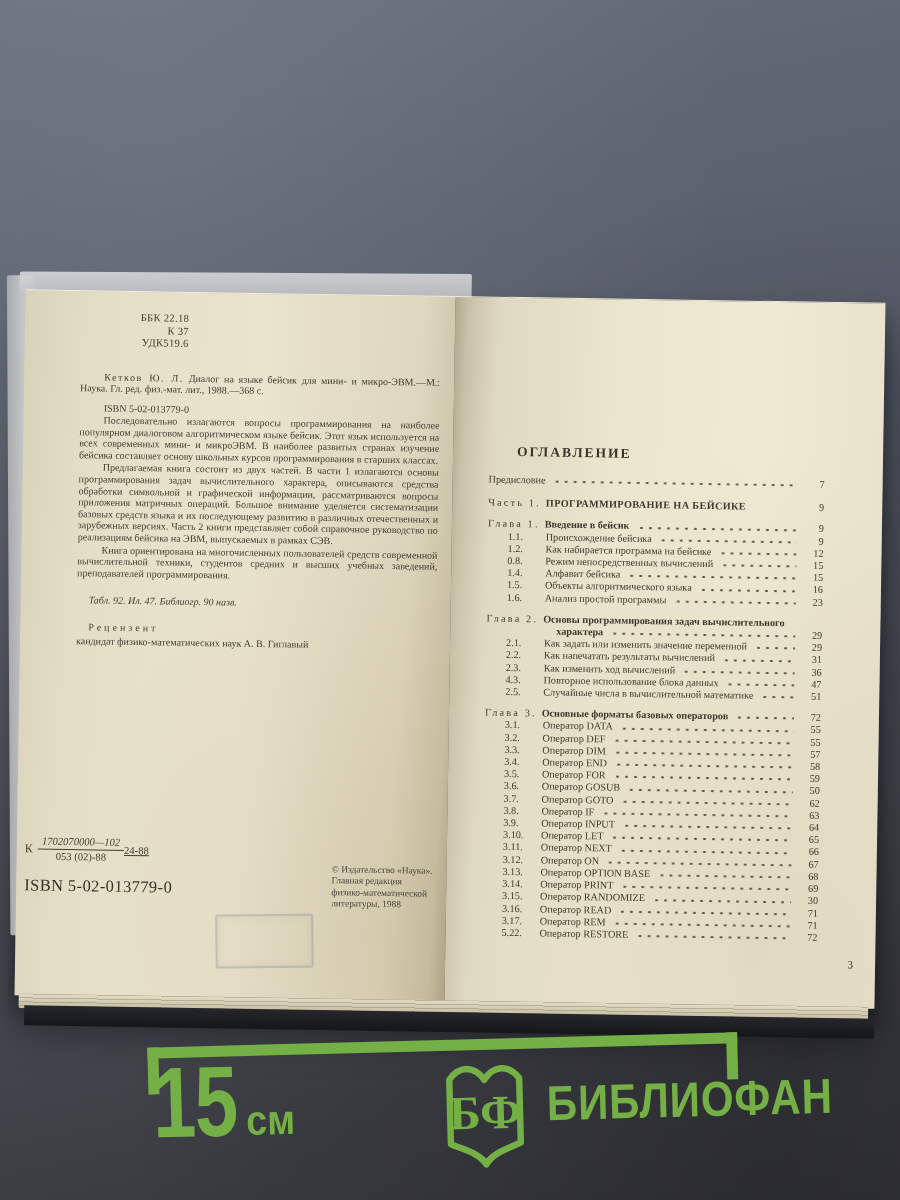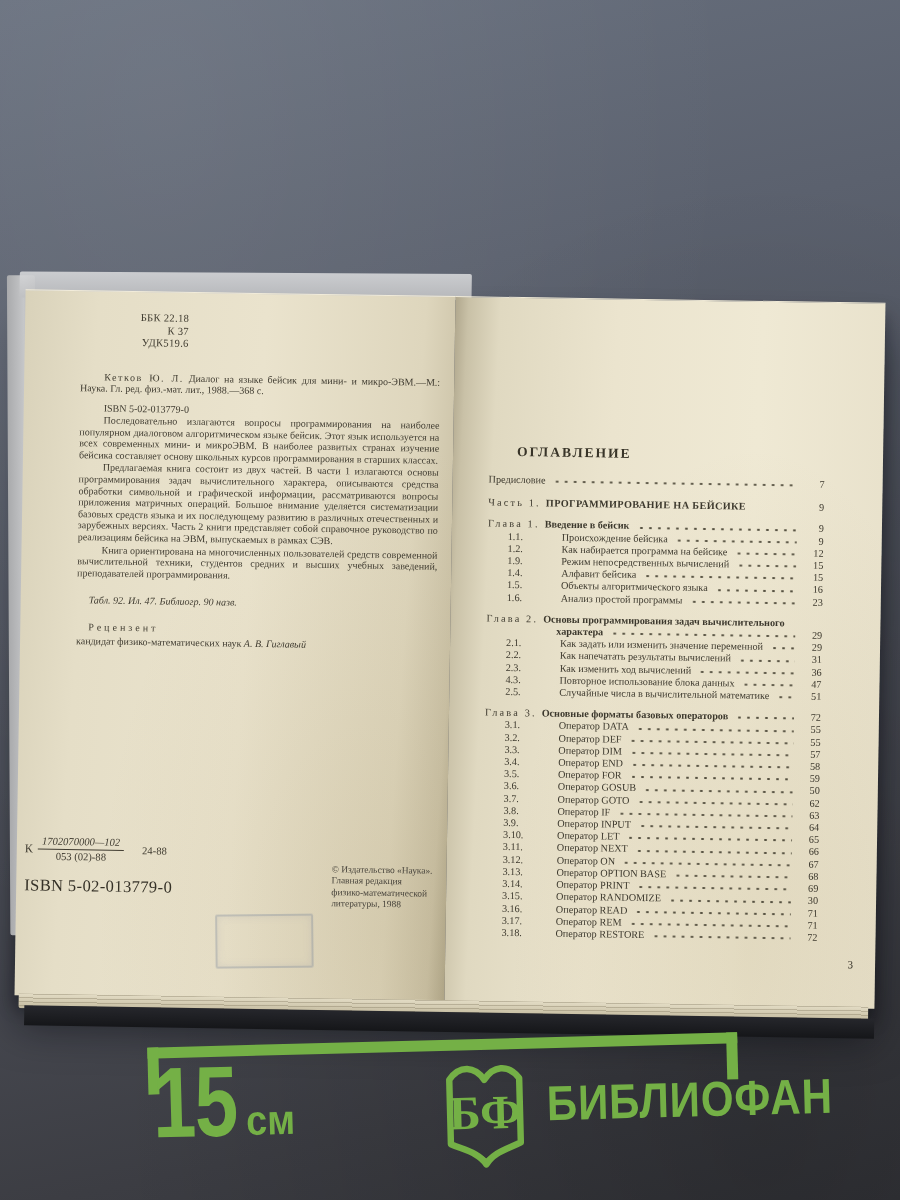--- a/index.html
+++ b/index.html
@@ -62,29 +62,29 @@
 
   
   .bbk { margin-left:22px; width:86px; text-align:right; font-size:10.6px; line-height:12.6px; letter-spacing:.3px; }
   .citation { margin:22px 0 0; text-indent:24px; font-size:10px; line-height:11.6px; text-align:justify; }
   .citation .author { letter-spacing:1.6px; }
   .isbn-line { margin:8px 0 0; text-indent:24px; font-size:10px; }
   .para { margin:1px 0 0; text-indent:24px; font-size:10px; line-height:11.6px; text-align:justify; }
   .stats { margin:16px 0 0 12px; font-style:italic; font-size:10px; }
   .rev-label { margin:16px 0 0 12px; letter-spacing:3px; font-size:10px; }
   .rev-line { margin:3px 0 0 0; font-size:10px; }
-  .rev-name { font-style:italic; }
+  .rev-name { }
 
   .bottom-block { position:absolute; left:8px; right:12px; top:545px; }
   .code-row { display:flex; align-items:center; font-size:10.6px; }
   .code-prefix { margin-right:5px; font-size:12px; }
   .frac { display:inline-block; text-align:center; line-height:12px; }
   .frac .ft { display:block; border-bottom:1px solid #403c31; padding:0 4px 1px; font-style:italic; }
   .frac .fb { display:block; padding-top:1px; }
-  .code-suffix { margin-left:18px; align-self:flex-start; padding-top:8px; }
+  .code-suffix { margin-left:0; align-self:flex-start; padding-top:8px;text-decoration:underline; }
   .isbn-big { margin-top:13px; font-size:16.5px; letter-spacing:.4px; color:#353127; }
   .copyright { position:absolute; right:2px; top:24px; font-size:9.4px; line-height:11.4px; color:#46423a; }
   .stamp {
     position:absolute; left:200px; top:620px; width:94px; height:50px;
     border:2px solid rgba(95,110,145,.28); border-radius:2px;
     transform:rotate(-1.5deg); filter:blur(.7px);
     box-shadow:inset 0 0 8px rgba(95,110,145,.12);
   }
 
   
@@ -103,21 +103,21 @@
   .toc-row.part { margin:0 0 7px; }
   .toc-row.part .num, .toc-row.chapter .num, .toc-row.chapter-wrap .num { letter-spacing:2.2px; }
   .toc-row.part .title, .toc-row.chapter .title,
   .toc-row.chapter-wrap .title, .toc-row.chapter-cont .title { font-weight:bold; }
   .toc-row.part .title { letter-spacing:.4px; }
   .toc-row.part .dots, .toc-row.chapter-wrap .dots { background:none; }
   .toc-row.chapter-wrap .pg { visibility:hidden; }
   .toc-row.chapter, .toc-row.chapter-wrap { margin-top:9px; }
   .toc-row.chapter-cont { padding-left:70px; }
   .toc-row.section { padding-left:20px; }
-  .toc-row.section .num { width:38px; margin-right:16px; }
+  .toc-row.section .num { width:38px; margin-right:0; }
   .folio { position:absolute; right:22px; bottom:38px; font-size:11px; color:#3c382d; }
 
   
   .footer {
     position:absolute; left:0; top:1012px; width:900px; height:188px;
     transform:rotate(-1.5deg); transform-origin:440px 60px;
     color:#74b046; font-family:"Liberation Sans","DejaVu Sans",sans-serif;
   }
   .ruler-bar { position:absolute; left:148px; top:28px; width:590px; height:11px; background:#74b046; }
   .ruler-bar::before, .ruler-bar::after { content:""; position:absolute; top:0; width:11px; height:47px; background:#74b046; }
@@ -210,21 +210,21 @@
           </div>
 
           <div class="toc-row section">
             <span class="num">1.2.</span>
             <span class="title">Как набирается программа на бейсике</span>
             <span class="dots"></span>
             <span class="pg">12</span>
           </div>
 
           <div class="toc-row section">
-            <span class="num">1.9.</span>
+            <span class="num">0.8.</span>
             <span class="title">Режим непосредственных вычислений</span>
             <span class="dots"></span>
             <span class="pg">15</span>
           </div>
 
           <div class="toc-row section">
             <span class="num">1.4.</span>
             <span class="title">Алфавит бейсика</span>
             <span class="dots"></span>
             <span class="pg">15</span>
@@ -413,21 +413,21 @@
           </div>
 
           <div class="toc-row section">
             <span class="num">3.17.</span>
             <span class="title">Оператор REM</span>
             <span class="dots"></span>
             <span class="pg">71</span>
           </div>
 
           <div class="toc-row section">
-            <span class="num">3.18.</span>
+            <span class="num">5.22.</span>
             <span class="title">Оператор RESTORE</span>
             <span class="dots"></span>
             <span class="pg">72</span>
           </div>
         </div>
       <div class="folio">3</div>
     </div>
 
     <div class="edges-bottom"></div>
     <div class="cover-bottom"></div>

